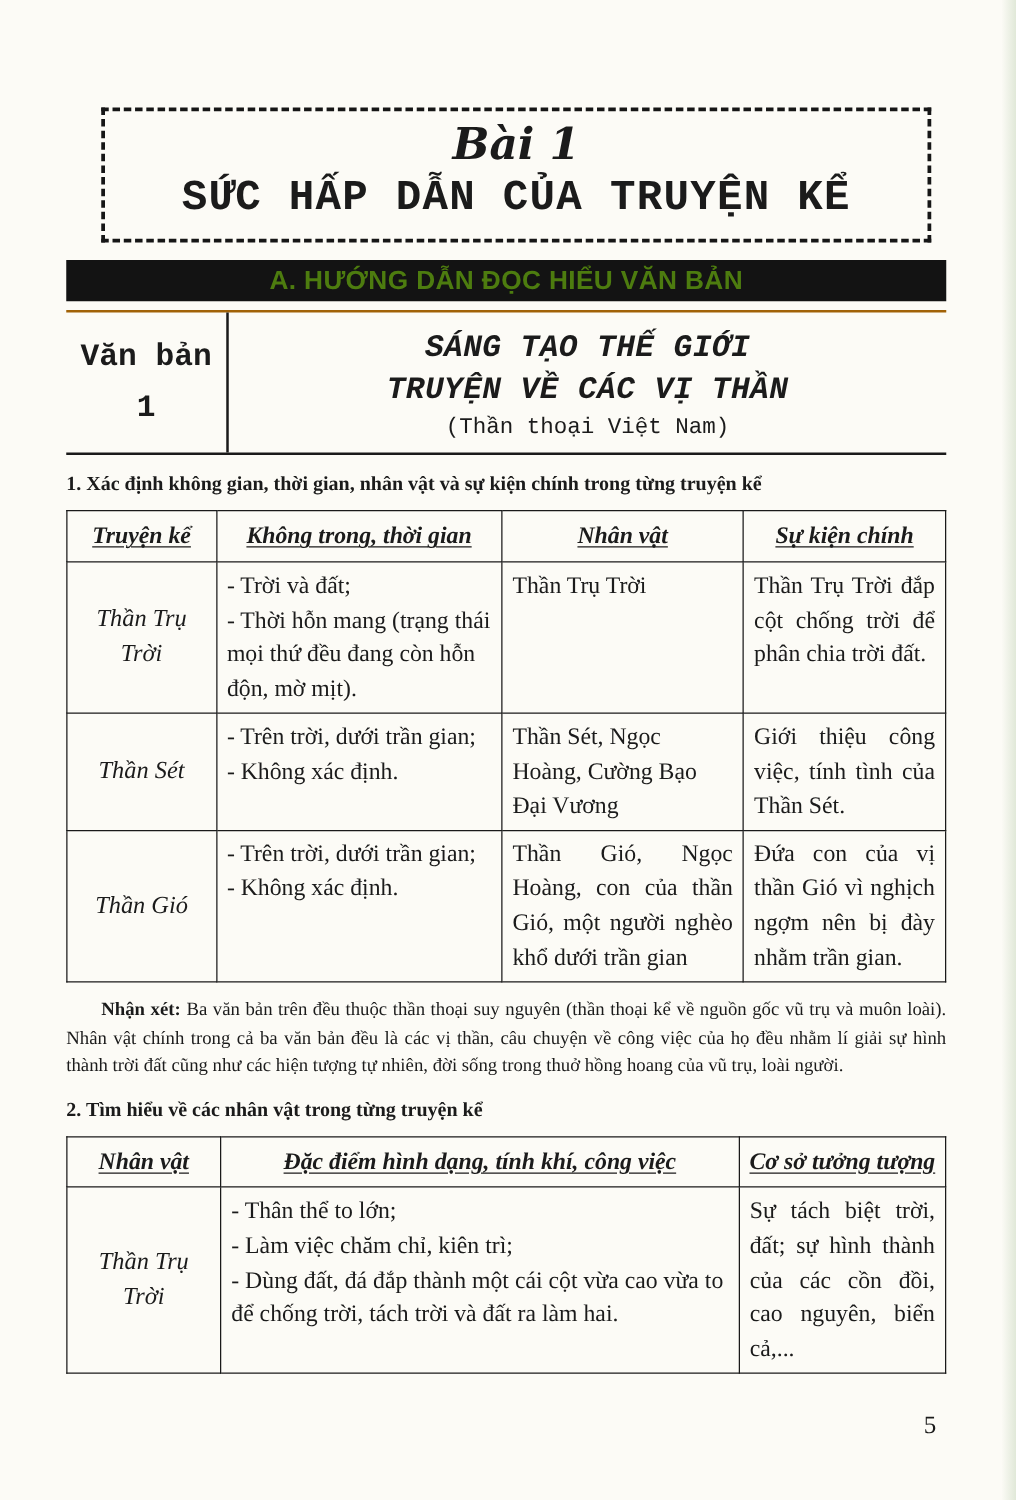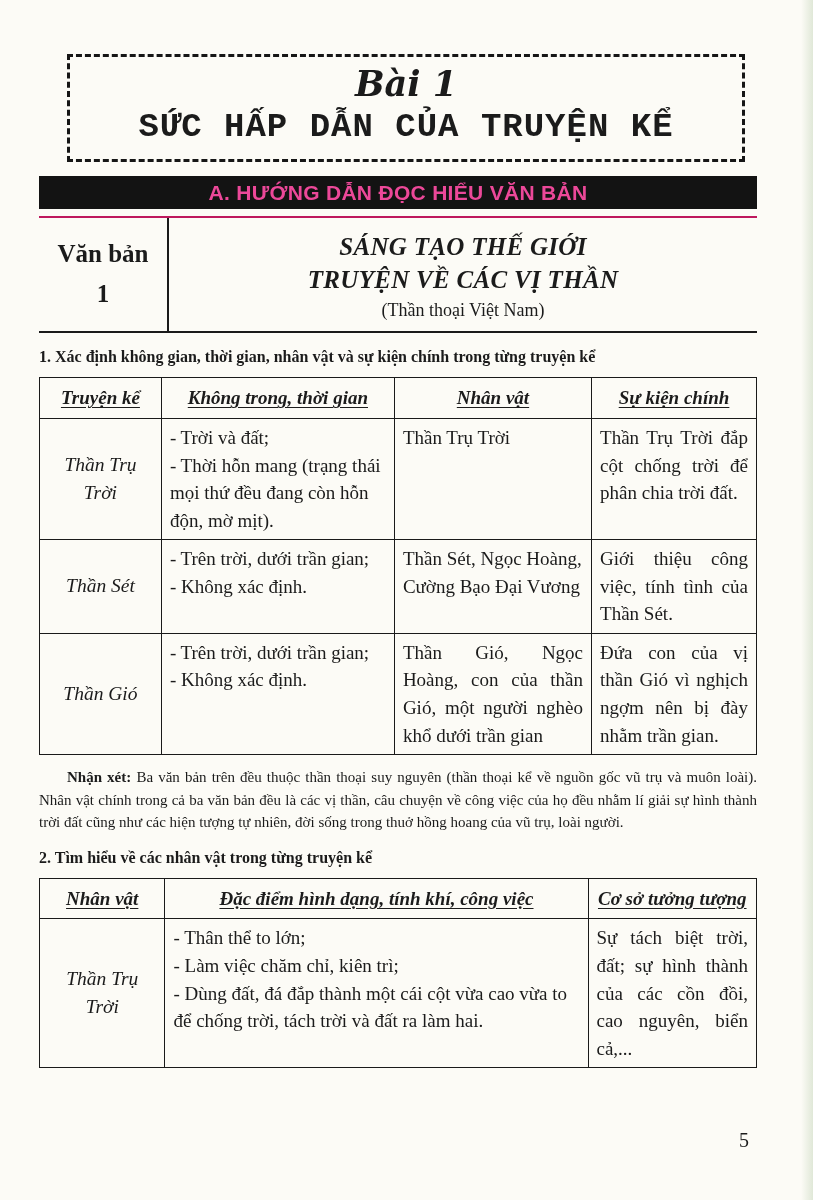--- a/index.html
+++ b/index.html
@@ -4,21 +4,21 @@
 <style>
   html, body { margin: 0; padding: 0; }
   body {
     width: 813px; height: 1200px;
     background: #fcfbf6;
     color: #1b1b1b;
     font-family: "Liberation Serif", serif;
     position: relative;
     overflow: hidden;
   }
-  .page { padding: 54px 56px 0 39px; position: relative; }
+  .page { padding: 54px 56px 0 53px; position: relative; margin-top: 32px; }
 
   
   .lesson-box {
     border: 3px dashed #161616;
     margin: 0 12px 0 28px;
     padding: 8px 10px 12px;
     text-align: center;
     background: transparent;
   }
   .lesson-label {
@@ -36,35 +36,36 @@
     line-height: 1.15;
     margin-top: 4px;
     white-space: nowrap;
   }
 
   
   .banner {
     margin-top: 14px;
     height: 33px;
     background: #131313;
-    color: #ec4899;
+    color: #4d7c0f;
     font-family: "Liberation Sans", sans-serif;
     font-weight: 700;
     font-size: 21px;
     text-align: center;
     line-height: 33px;
     letter-spacing: .3px;
   }
 
   
   .vanban {
     display: flex;
-    border-top: 2px solid #be185d;
+    border-top: 2px solid #a16207;
     border-bottom: 2px solid #1a1a1a;
     margin-top: 7px;
+    font-family: Liberation Mono, monospace;
   }
   .vanban-left {
     width: 128px;
     border-right: 2px solid #1a1a1a;
     display: flex; flex-direction: column;
     align-items: center; justify-content: center;
     gap: 12px;
     padding: 16px 0;
   }
   .vb-label { font-weight: 700; font-size: 25px; }

